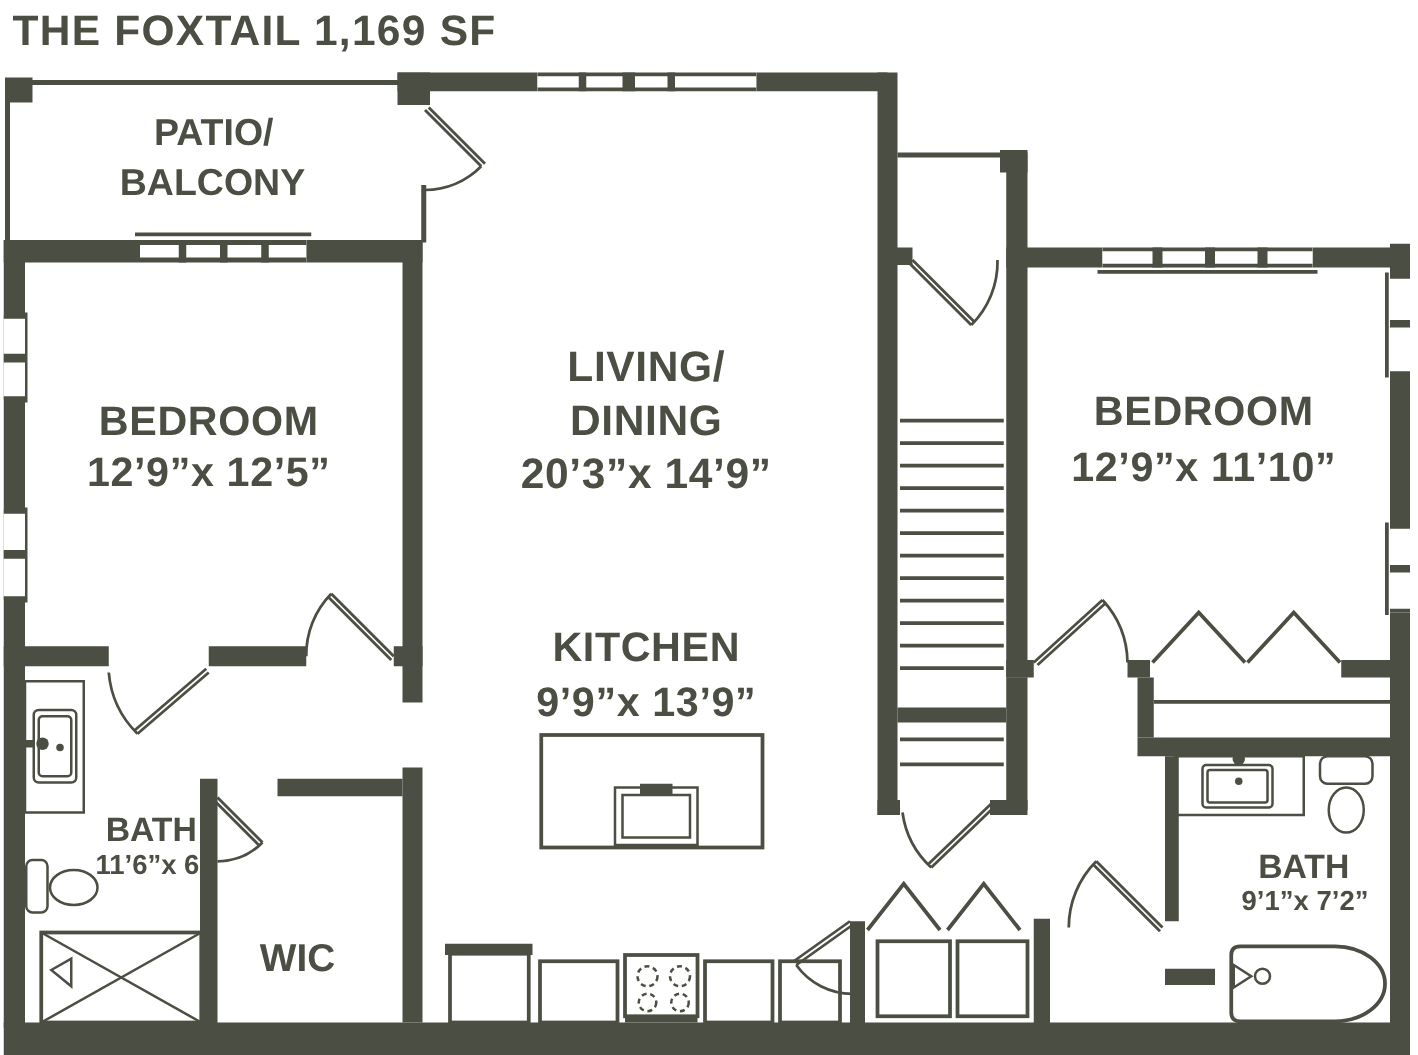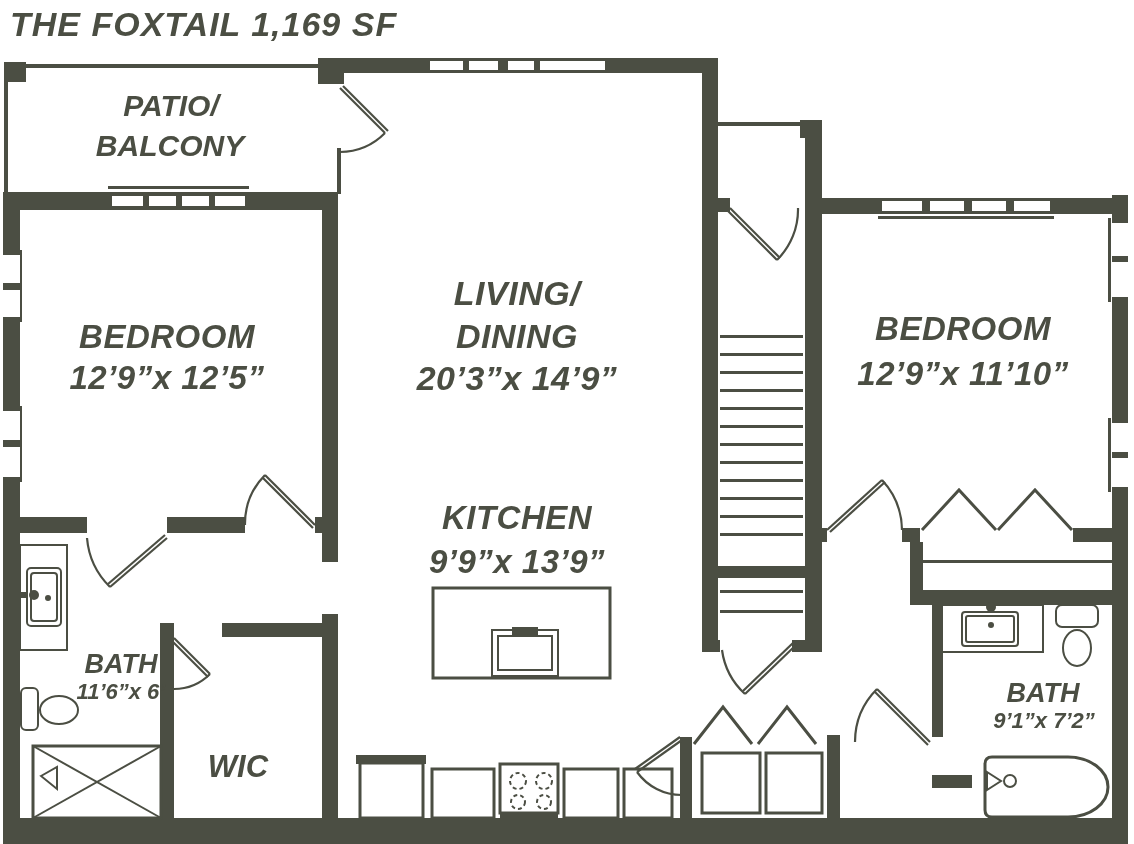--- a/index.html
+++ b/index.html
@@ -1,16 +1,16 @@
 <!DOCTYPE html>
 <html><head>
 <meta charset="utf-8">
 <style>
   html,body{margin:0;padding:0;background:#ffffff;}
-  .stage{position:relative;width:1134px;height:844px;background:#ffffff;overflow:hidden;font-style:italic;}
+  .stage{position:relative;width:1134px;height:844px;background:#ffffff;overflow:hidden;}
   svg{display:block;}
   .wall{fill:#4b4e43;}
   .white{fill:#ffffff;}
   .thin{fill:#4b4e43;}
   .fix{fill:none;stroke:#4b4e43;stroke-width:3;}
   .fix2{fill:none;stroke:#4b4e43;stroke-width:2;}
   .fill{fill:#4b4e43;stroke:none;}
   .arc{fill:none;stroke:#4b4e43;stroke-width:2.2;}
   .leaf{stroke:#4b4e43;stroke-width:2.2;}
   text{font-family:"Liberation Sans", sans-serif;font-weight:bold;fill:#4b4e43;}

